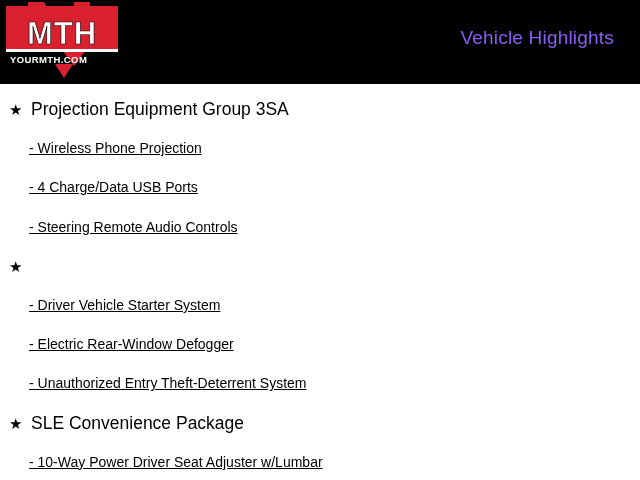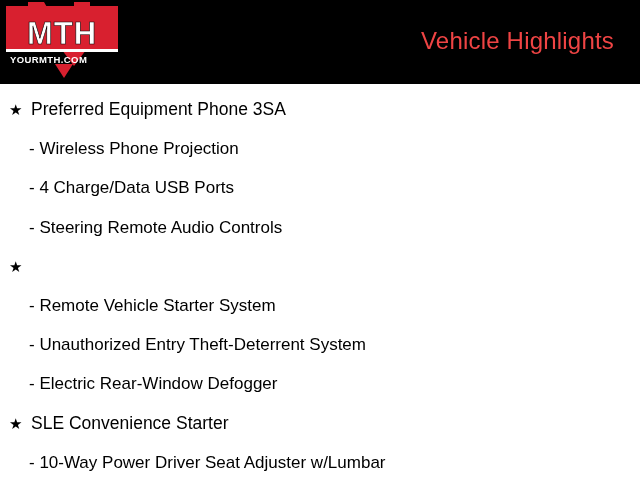--- a/index.html
+++ b/index.html
@@ -25,22 +25,22 @@
     position: relative;
     width: 640px;
     height: 84px;
     background: #000000;
     box-sizing: border-box;
   }
   .header-title {
     position: absolute;
     right: 26px;
     top: 27px;
-    color: #ef4444;
-    font-size: 24px;
+    color: #8b5cf6;
+    font-size: 19px;
     letter-spacing: 0.2px;
     white-space: nowrap;
   }
 
   
   .logo {
     position: absolute;
     left: 0px;
     top: 0px;
     width: 128px;
@@ -85,21 +85,22 @@
   .row-label {
     color: #000000;
     font-size: 17.5px;
     white-space: nowrap;
     line-height: 39.2px;
   }
   .row.group .row-label {
     font-size: 17.5px;
   }
   .row.sub .row-label {
-    font-size: 17px;
+    font-size: 14px;
+    text-decoration: underline;
   }
 </style>
 </head>
 <body>
 
 <div class="page">
 
   <div class="header">
 
     <div class="logo">
@@ -126,54 +127,54 @@
       </svg>
     </div>
 
     <div class="header-title">Vehicle Highlights</div>
   </div>
 
   <div class="content">
 
     <div class="row group">
       <span class="star">★</span>
-      <span class="row-label">Preferred Equipment Phone 3SA</span>
+      <span class="row-label">Projection Equipment Group 3SA</span>
     </div>
 
     <div class="row sub">
       <span class="row-label">- Wireless Phone Projection</span>
     </div>
 
     <div class="row sub">
       <span class="row-label">- 4 Charge/Data USB Ports</span>
     </div>
 
     <div class="row sub">
       <span class="row-label">- Steering Remote Audio Controls</span>
     </div>
 
     <div class="row group">
       <span class="star">★</span>
     </div>
 
     <div class="row sub">
-      <span class="row-label">- Remote Vehicle Starter System</span>
+      <span class="row-label">- Driver Vehicle Starter System</span>
+    </div>
+
+    <div class="row sub">
+      <span class="row-label">- Electric Rear-Window Defogger</span>
     </div>
 
     <div class="row sub">
       <span class="row-label">- Unauthorized Entry Theft-Deterrent System</span>
     </div>
 
-    <div class="row sub">
-      <span class="row-label">- Electric Rear-Window Defogger</span>
-    </div>
-
     <div class="row group">
       <span class="star">★</span>
-      <span class="row-label">SLE Convenience Starter</span>
+      <span class="row-label">SLE Convenience Package</span>
     </div>
 
     <div class="row sub">
       <span class="row-label">- 10-Way Power Driver Seat Adjuster w/Lumbar</span>
     </div>
 
   </div>
 </div>
 
 </body></html>

